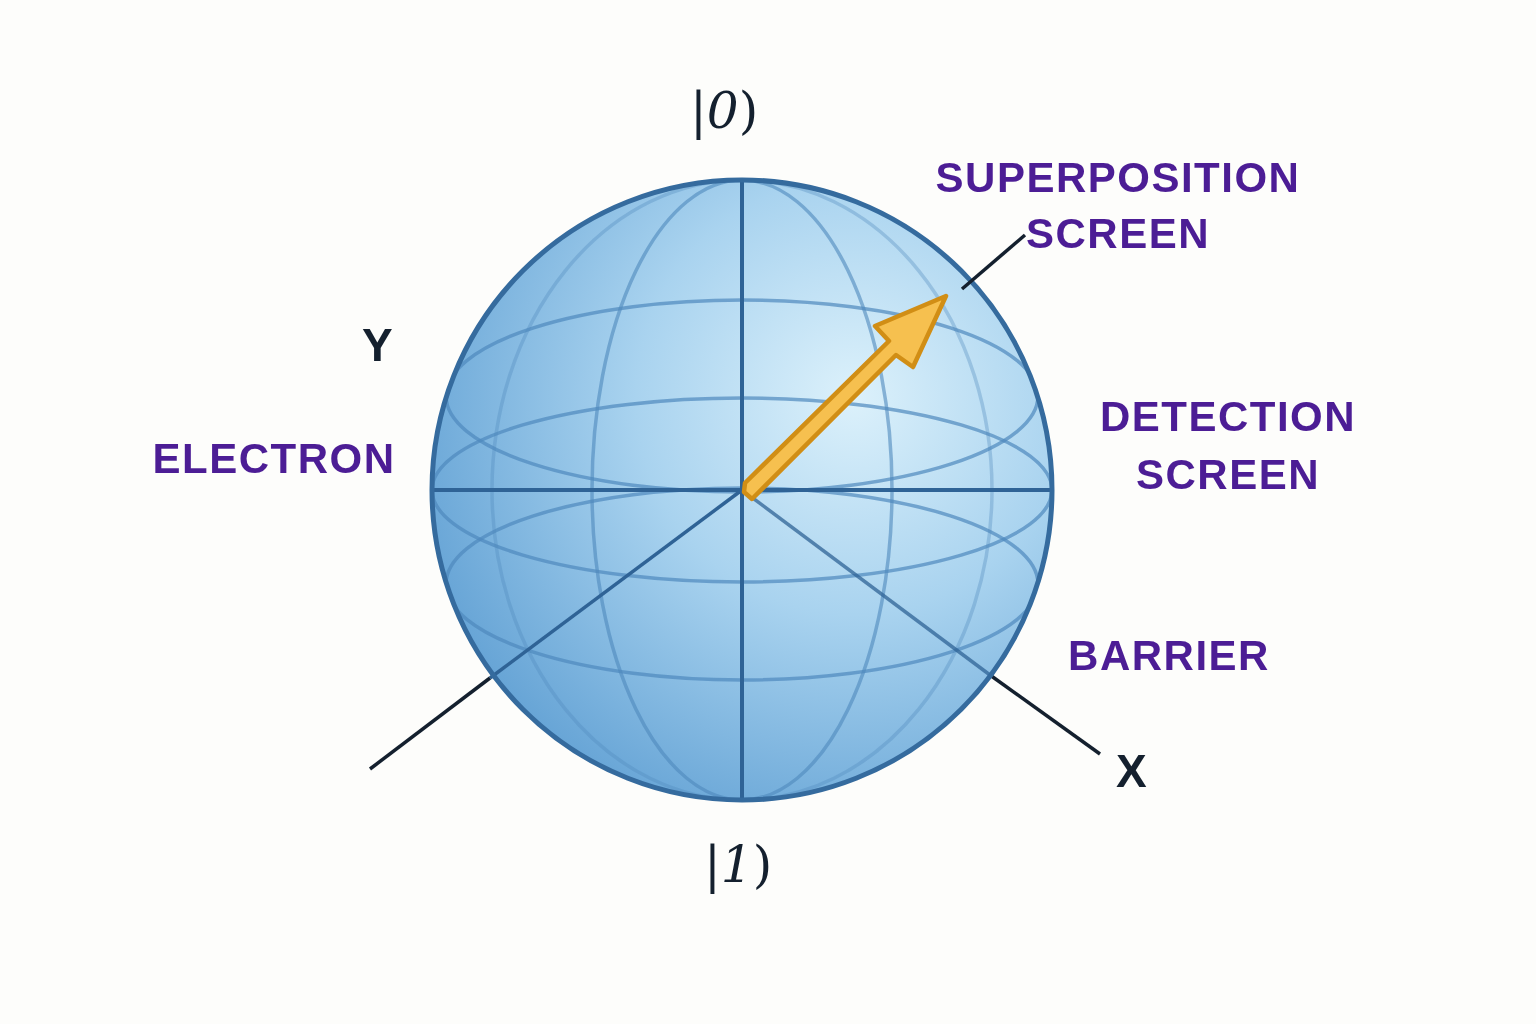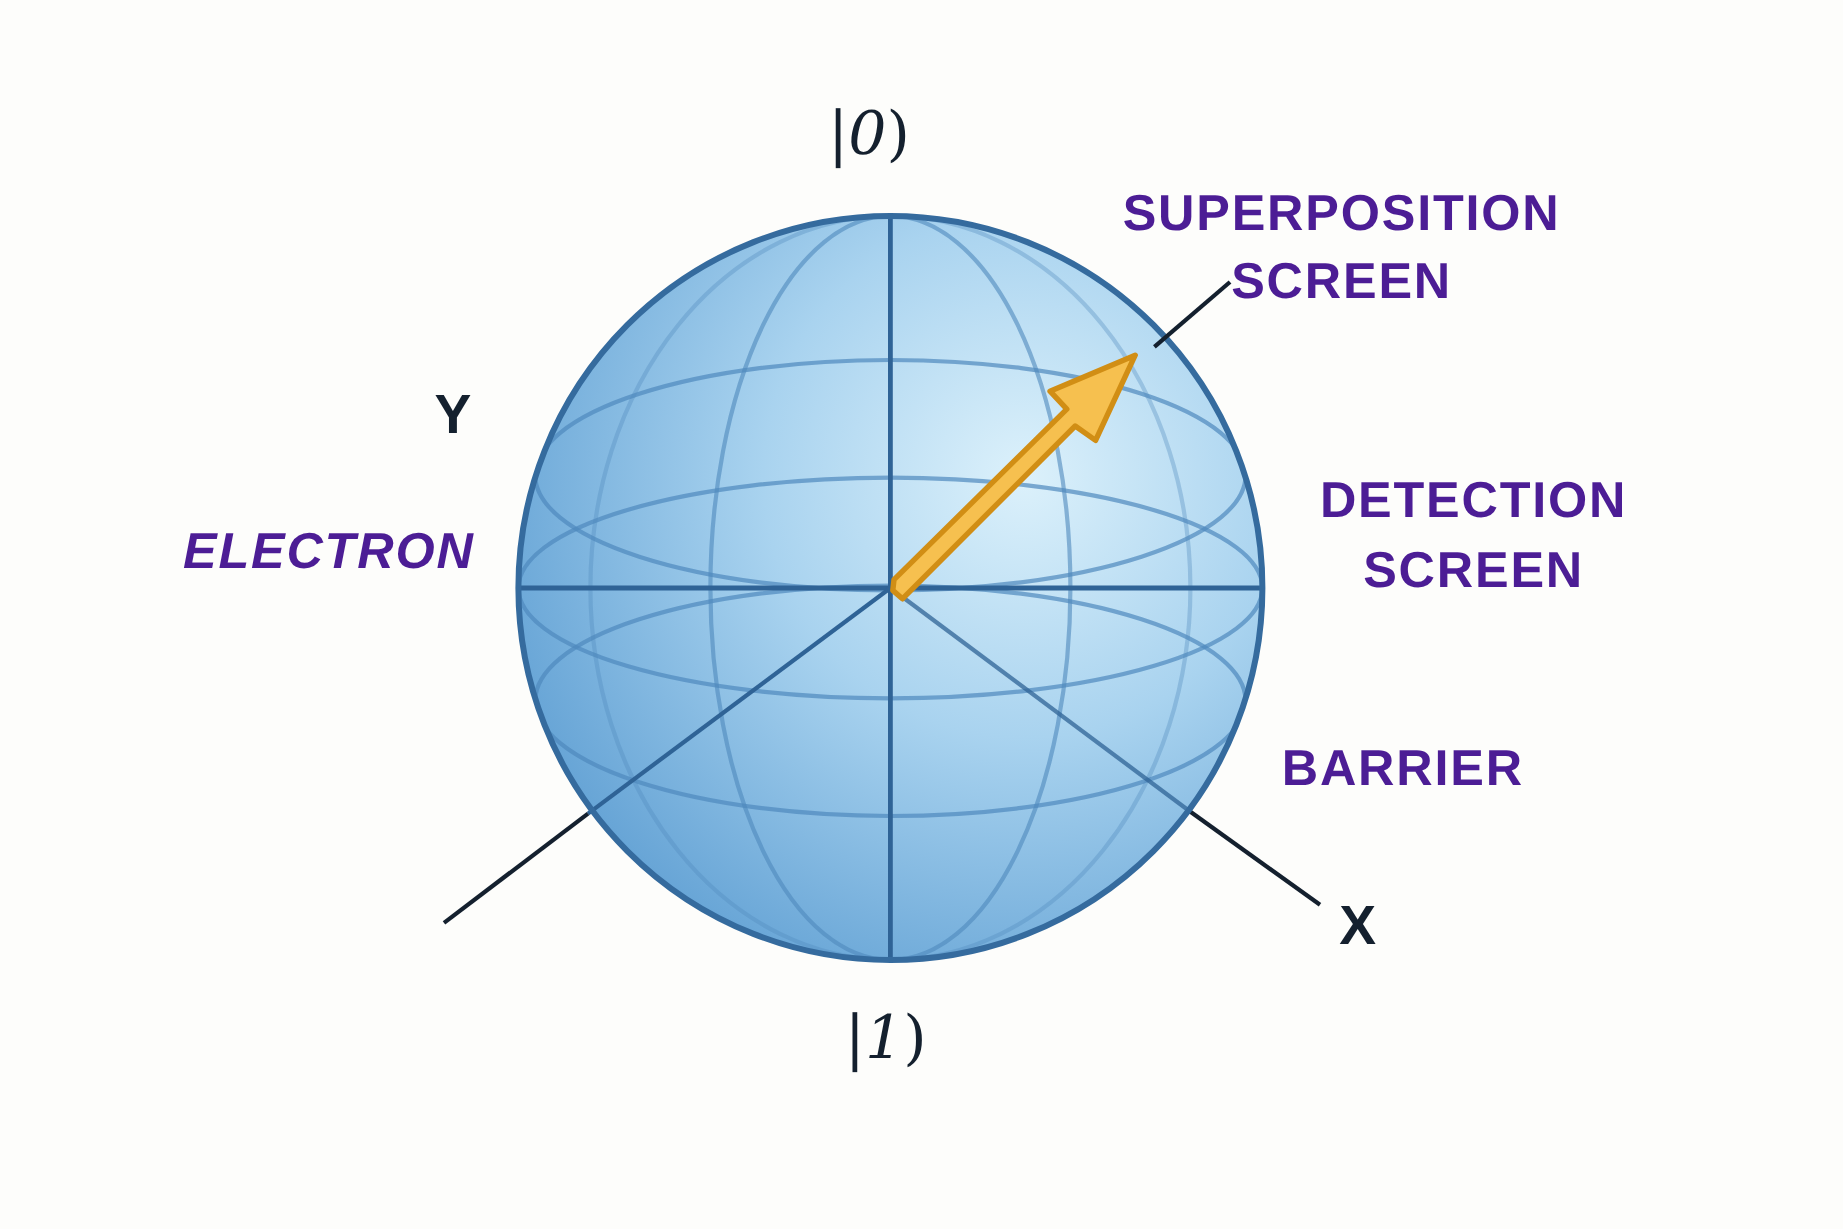--- a/index.html
+++ b/index.html
@@ -92,24 +92,24 @@
 </div>
 
 <div class="axis-letter" style="left:362px; top:318px;">Y</div>
 <div class="axis-letter" style="left:1116px; top:744px;">X</div>
 
 <div class="label" style="left:918px; top:150px; width:400px; font-size:42px; line-height:56px;">
   <span>SUPERPOSITION</span>
   <span>SCREEN</span>
 </div>
 
-<div class="label" style="left:146px; top:430px; width:256px; font-size:42px; line-height:58px;font-style:italic;">
+<div class="label" style="left:146px; top:430px; width:256px; font-size:42px; line-height:58px;">
   <span>ELECTRON</span>
 </div>
 
 <div class="label" style="left:1086px; top:388px; width:284px; font-size:42px; line-height:58px;">
   <span>DETECTION</span>
   <span>SCREEN</span>
 </div>
 
-<div class="label" style="left:1064px; top:612px; width:210px; font-size:42px; line-height:56px;">
+<div class="label" style="left:1064px; top:628px; width:210px; font-size:42px; line-height:56px;">
   <span>BARRIER</span>
 </div>
 
 </body></html>

